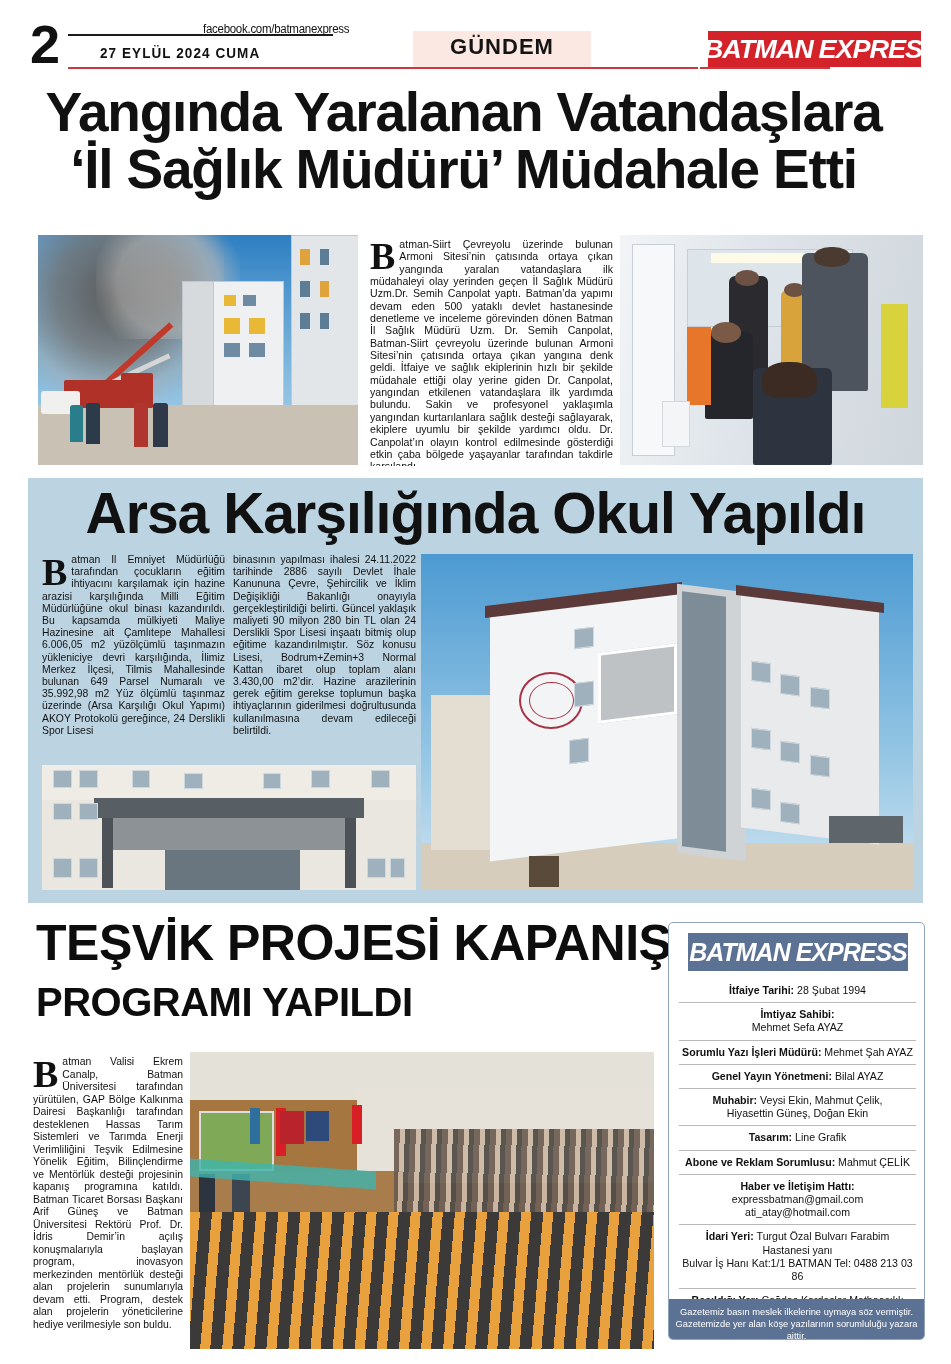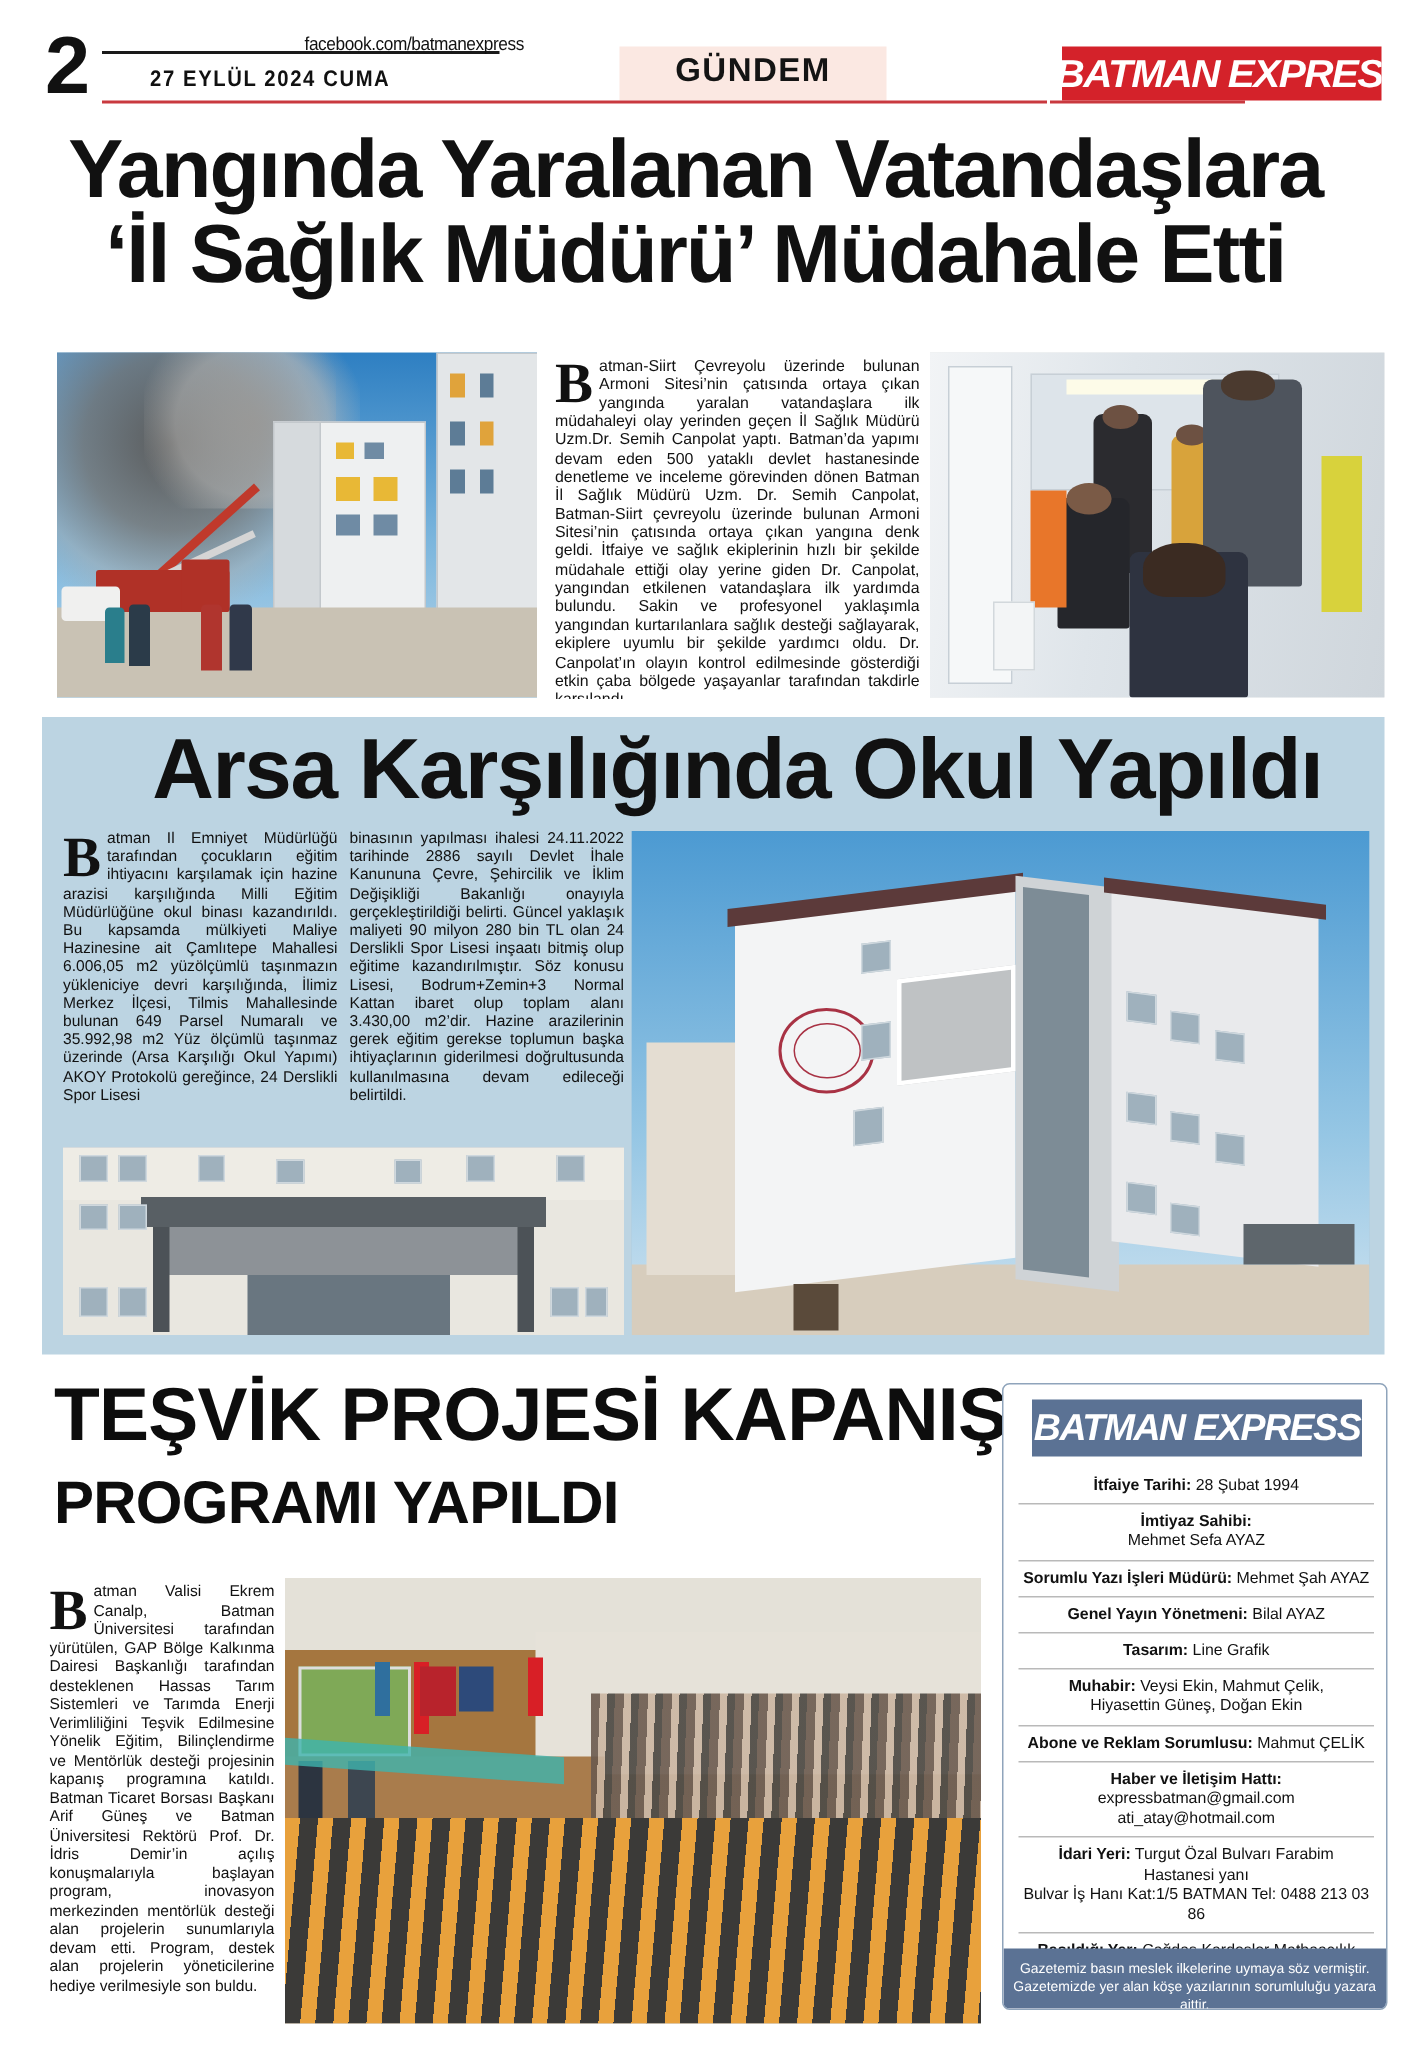--- a/index.html
+++ b/index.html
@@ -93,21 +93,21 @@
   }
 
   
   .a2-wrap {
     position:absolute; left:28px; top:478px; width:895px; height:425px;
     background:#bcd4e2;
   }
   .a2-head {
     position:absolute; left:0; top:6px; width:895px;
     text-align:center; font-size:57px; line-height:58px;
-    font-weight:bold; color:#111; letter-spacing:-1px; white-space:nowrap;margin-left:16px;
+    font-weight:bold; color:#111; letter-spacing:-1px; white-space:nowrap;
   }
   .a2-col1 {
     position:absolute; left:14px; top:76px; width:183px; height:200px;
     font-size:10.4px; line-height:12.2px; color:#111; text-align:justify;
     overflow:hidden;
   }
   .a2-col2 {
     position:absolute; left:205px; top:76px; width:183px; height:200px;
     font-size:10.4px; line-height:12.2px; color:#111; text-align:justify;
     overflow:hidden;
@@ -402,37 +402,37 @@
           <span class="line"><b>İmtiyaz Sahibi:</b></span>
           <span class="line">Mehmet Sefa AYAZ</span>
         </div>
         <div class="imp-row">
           <span class="line"><b>Sorumlu Yazı İşleri Müdürü:</b> Mehmet Şah AYAZ</span>
         </div>
         <div class="imp-row">
           <span class="line"><b>Genel Yayın Yönetmeni:</b> Bilal AYAZ</span>
         </div>
         <div class="imp-row">
-          <span class="line"><b>Tasarım:</b> Line Grafik</span>
-        </div>
-        <div class="imp-row">
           <span class="line"><b>Muhabir:</b> Veysi Ekin, Mahmut Çelik,</span>
           <span class="line">Hiyasettin Güneş, Doğan Ekin</span>
+        </div>
+        <div class="imp-row">
+          <span class="line"><b>Tasarım:</b> Line Grafik</span>
         </div>
         <div class="imp-row">
           <span class="line"><b>Abone ve Reklam Sorumlusu:</b> Mahmut ÇELİK</span>
         </div>
         <div class="imp-row">
           <span class="line"><b>Haber ve İletişim Hattı:</b></span>
           <span class="line">expressbatman@gmail.com</span>
           <span class="line">ati_atay@hotmail.com</span>
         </div>
         <div class="imp-row">
           <span class="line"><b>İdari Yeri:</b> Turgut Özal Bulvarı Farabim Hastanesi yanı</span>
-          <span class="line">Bulvar İş Hanı Kat:1/5 BATMAN Tel: 0488 213 03 86</span>
+          <span class="line">Bulvar İş Hanı Kat:1/1 BATMAN Tel: 0488 213 03 86</span>
         </div>
         <div class="imp-row">
           <span class="line"><b>Basıldığı Yer:</b> Çağdaş Kardeşler Matbaacılık</span>
           <span class="line">Bahçelievler Mah. 1601 Sokak No:4  -  BATMAN</span>
           <span class="line"><b>TLF: 0488 212 28 33</b></span>
         </div>
         <div class="imp-row"></div>
       </div>
     <div class="imp-footer">
       <div>Gazetemiz basın meslek ilkelerine uymaya söz vermiştir.</div>

